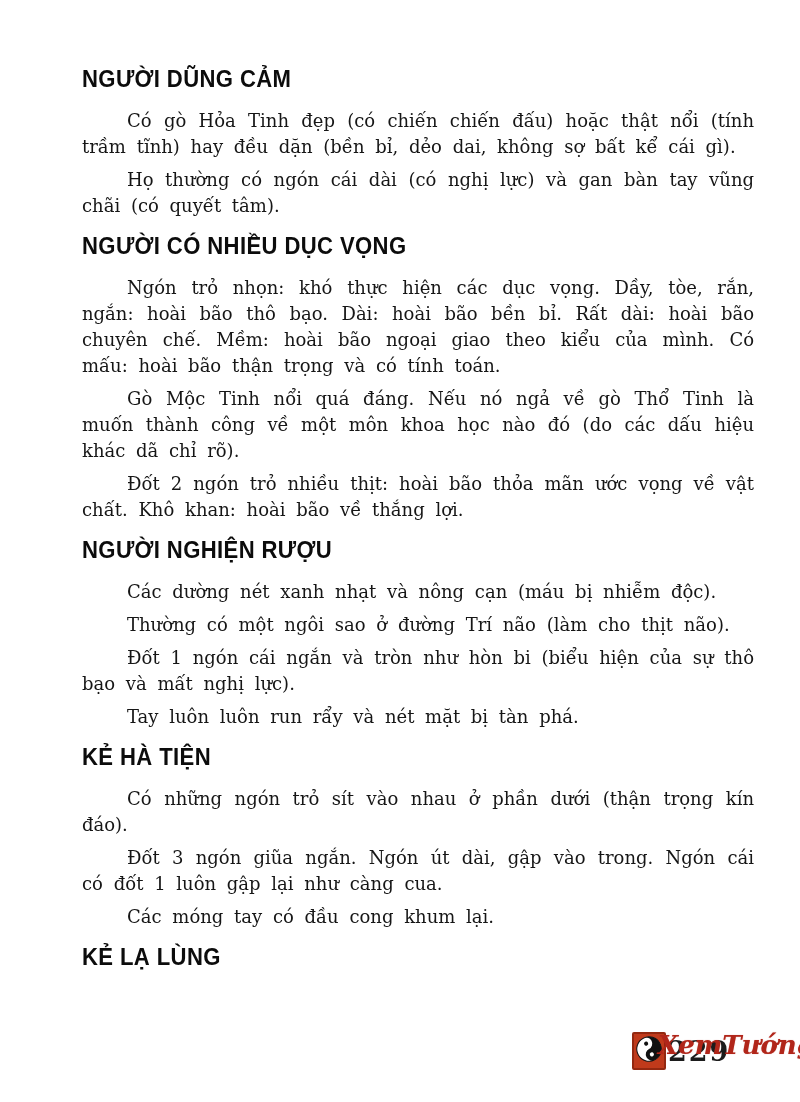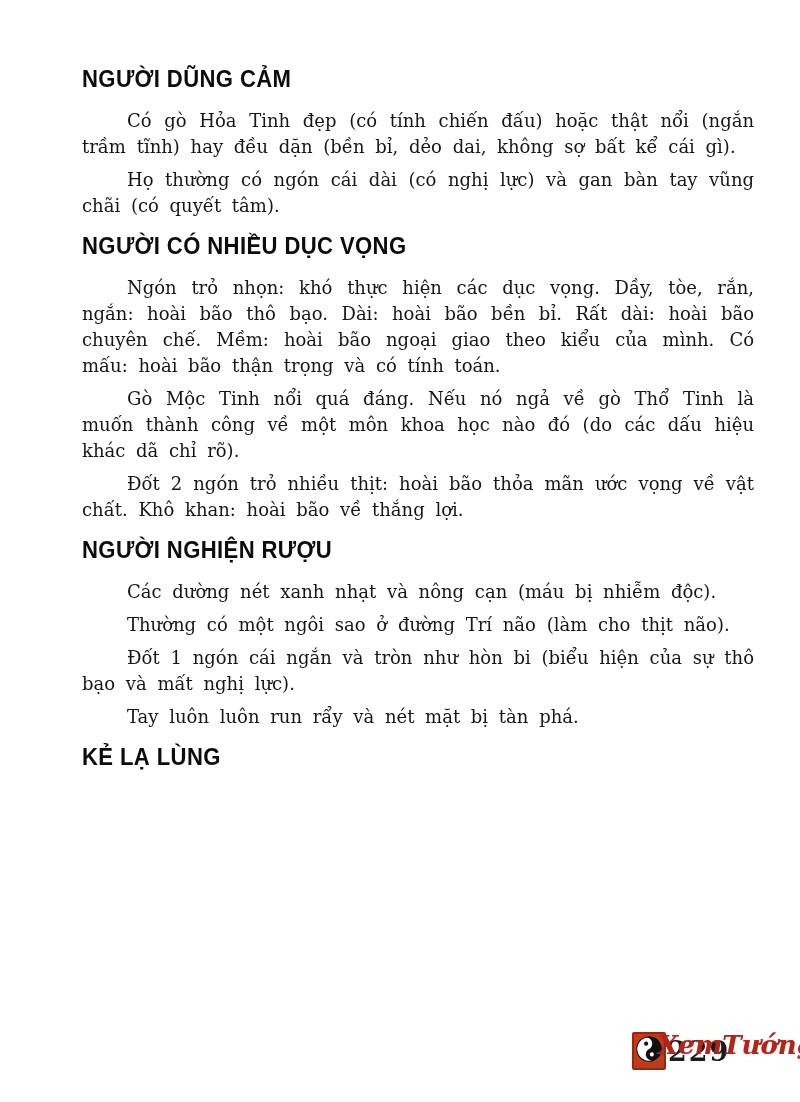--- a/index.html
+++ b/index.html
@@ -90,39 +90,45 @@
   }
 </style>
 </head>
 <body>
 
 <div class="page">
   <div class="content">
 
     <div class="section">
       <div class="sec-heading">NGƯỜI DŨNG CẢM</div>
-      <p class="body-par">Có gò Hỏa Tinh đẹp (có tính chiến đấu) hoặc thật nổi (ngắn trầm tĩnh) hay đều dặn (bền bỉ, dẻo dai, không sợ bất kể cái gì).</p>
+      <p class="body-par">Có gò Hỏa Tinh đẹp (có chiến chiến đấu) hoặc thật nổi (tính trầm tĩnh) hay đều dặn (bền bỉ, dẻo dai, không sợ bất kể cái gì).</p>
       <p class="body-par">Họ thường có ngón cái dài (có nghị lực) và gan bàn tay vũng chãi (có quyết tâm).</p>
     </div>
 
     <div class="section">
       <div class="sec-heading">NGƯỜI CÓ NHIỀU DỤC VỌNG</div>
       <p class="body-par">Ngón trỏ nhọn: khó thực hiện các dục vọng. Dầy, tòe, rắn, ngắn: hoài bão thô bạo. Dài: hoài bão bền bỉ. Rất dài: hoài bão chuyên chế. Mềm: hoài bão ngoại giao theo kiểu của mình. Có mấu: hoài bão thận trọng và có tính toán.</p>
       <p class="body-par">Gò Mộc Tinh nổi quá đáng. Nếu nó ngả về gò Thổ Tinh là muốn thành công về một môn khoa học nào đó (do các dấu hiệu khác dã chỉ rõ).</p>
       <p class="body-par">Đốt 2 ngón trỏ nhiều thịt: hoài bão thỏa mãn ước vọng về vật chất. Khô khan: hoài bão về thắng lợi.</p>
     </div>
 
     <div class="section">
       <div class="sec-heading">NGƯỜI NGHIỆN RƯỢU</div>
       <p class="body-par">Các dường nét xanh nhạt và nông cạn (máu bị nhiễm độc).</p>
       <p class="body-par">Thường có một ngôi sao ở đường Trí não (làm cho thịt não).</p>
       <p class="body-par">Đốt 1 ngón cái ngắn và tròn như hòn bi (biểu hiện của sự thô bạo và mất nghị lực).</p>
       <p class="body-par">Tay luôn luôn run rẩy và nét mặt bị tàn phá.</p>
     </div>
 
+    <div class="section">
+      <div class="sec-heading">KẺ HÀ TIỆN</div>
+      <p class="body-par">Có những ngón trỏ sít vào nhau ở phần dưới (thận trọng kín đáo).</p>
+      <p class="body-par">Đốt 3 ngón giũa ngắn. Ngón út dài, gập vào trong. Ngón cái có đốt 1 luôn gập lại như càng cua.</p>
+      <p class="body-par">Các móng tay có đầu cong khum lại.</p>
+    </div>
 
     <div class="section">
       <div class="sec-heading">KẺ LẠ LÙNG</div>
     </div>
 
   </div>
 
   <div class="watermark">
     <div class="wm-square">
       <span class="wm-icon">

